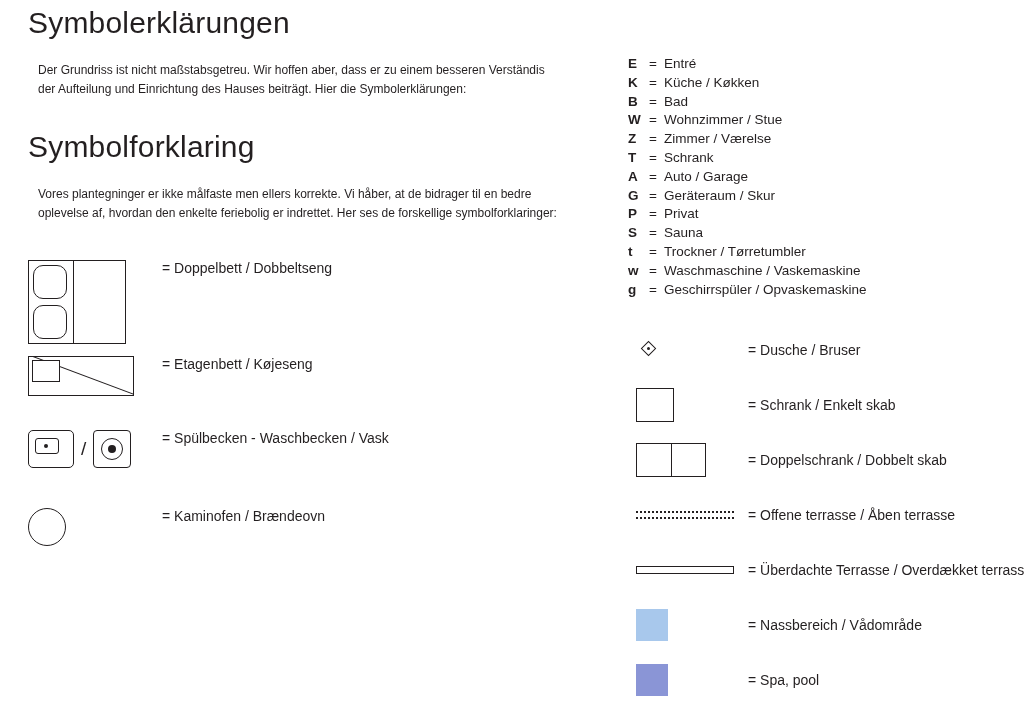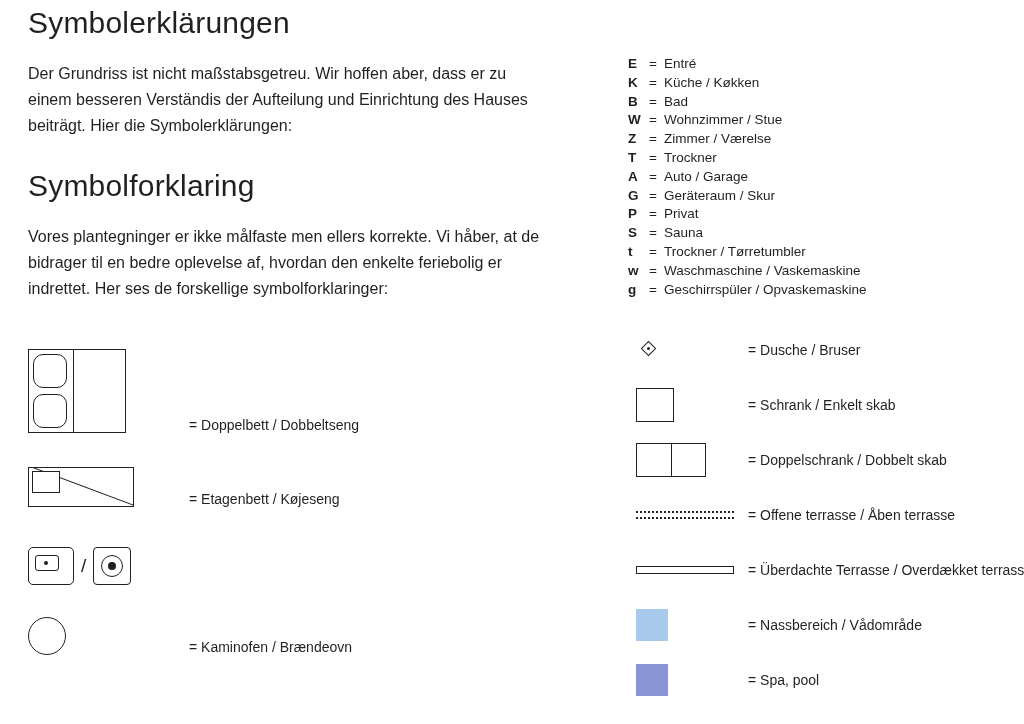--- a/index.html
+++ b/index.html
@@ -38,35 +38,34 @@
   }
   h1.title-dk {
     font-size: 30px;
     font-weight: 400;
     letter-spacing: 0.2px;
     margin: 30px 0 22px 0;
     line-height: 1.1;
     color: #231f20;
   }
   p.intro {
-    font-size: 16px;
+    font-size: 12px;
     line-height: 1.62;
-    margin: 0;
+    margin: 10px;
     color: #231f20;
     max-width: 520px;
   }
   
   .sym-list {
     margin-top: 36px;
   }
   .sym-row {
     display: flex;
-    align-items: flex-end;
+    align-items: flex-start;
     min-height: 48px;
-    gap: 27px;
   }
   .sym-art {
     width: 120px;
     flex: 0 0 120px;
     display: flex;
     align-items: center;
   }
   .sym-label {
     font-size: 14px;
     color: #231f20;
@@ -400,20 +399,21 @@
               <div class="inner"></div>
               <div class="dot"></div>
             </div>
             <span class="slash">/</span>
             <div class="basin-sq">
               <div class="c1"></div>
               <div class="c2"></div>
             </div>
           </div>
         </div>
+        <div class="sym-label">= Spülbecken - Waschbecken / Vask</div>
       </div>
 
       <div class="sym-row" style="min-height:70px">
         <div class="sym-art">
           <div class="stove-circle"></div>
         </div>
         <div class="sym-label">= Kaminofen / Brændeovn</div>
       </div>
 
     </div>
@@ -442,21 +442,21 @@
         <span class="abbr-val">Wohnzimmer / Stue</span>
       </div>
       <div class="abbr-row">
         <span class="abbr-key">Z</span>
         <span class="abbr-eq">=</span>
         <span class="abbr-val">Zimmer / Værelse</span>
       </div>
       <div class="abbr-row">
         <span class="abbr-key">T</span>
         <span class="abbr-eq">=</span>
-        <span class="abbr-val">Trockner</span>
+        <span class="abbr-val">Schrank</span>
       </div>
       <div class="abbr-row">
         <span class="abbr-key">A</span>
         <span class="abbr-eq">=</span>
         <span class="abbr-val">Auto / Garage</span>
       </div>
       <div class="abbr-row">
         <span class="abbr-key">G</span>
         <span class="abbr-eq">=</span>
         <span class="abbr-val">Geräteraum / Skur</span>

